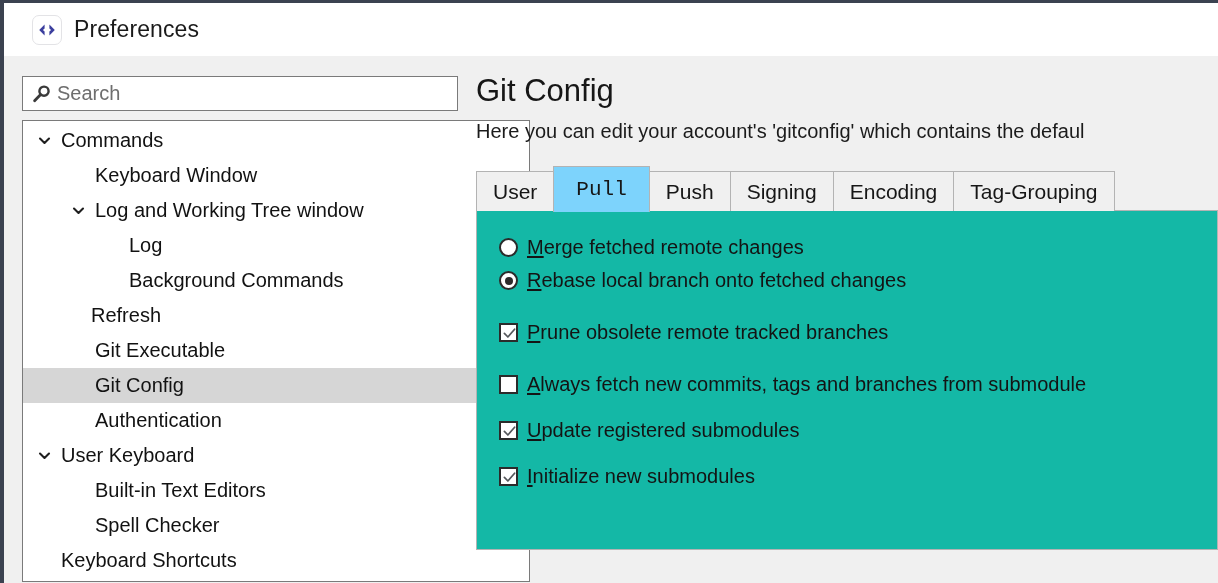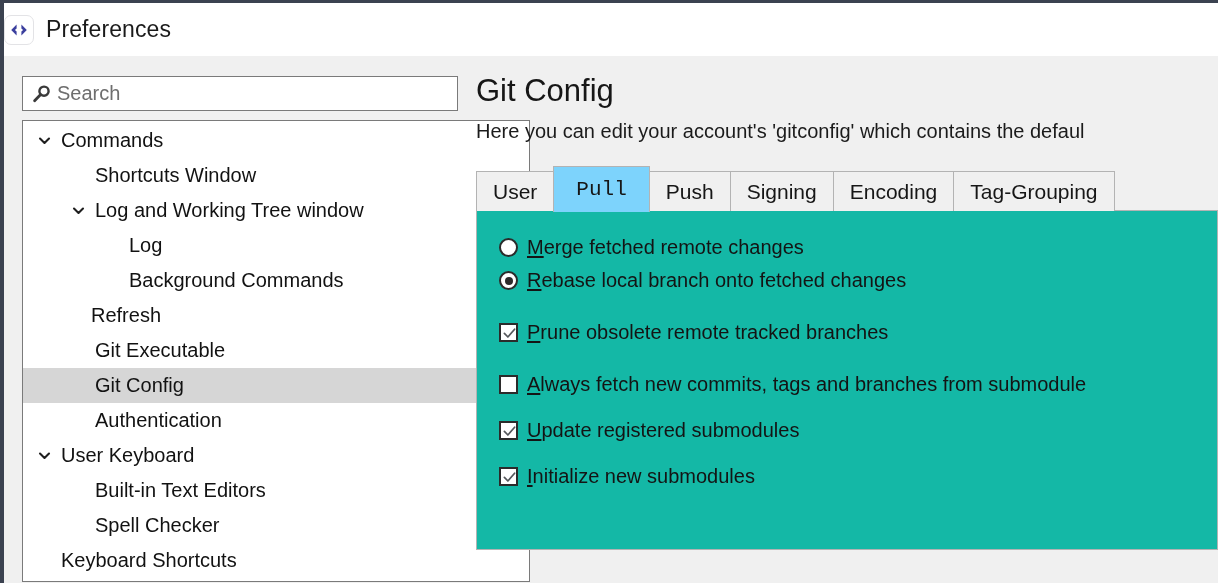--- a/index.html
+++ b/index.html
@@ -26,21 +26,21 @@
   #frame-top   { left: 0; top: 0; width: 1218px; height: 3px; }
 
   
   #titlebar {
     position: absolute;
     left: 4px; top: 3px;
     width: 1214px; height: 53px;
     background: #ffffff;
     display: flex;
     align-items: center;
-    padding-left: 0;
+    padding-left: 28px;
   }
   #app-icon {
     width: 30px; height: 30px;
     border-radius: 7px;
     background: #ffffff;
     border: 1px solid #e3e3e6;
     display: flex; align-items: center; justify-content: center;
     flex: 0 0 auto;
   }
   #app-icon svg { display: block; }
@@ -263,21 +263,21 @@
       <div id="tree">
           <div class="tree-row">
             <span class="tree-chevron" style="left: 13px;">
               <svg width="15" height="15" viewBox="0 0 15 15">
                 <path d="M3 5.5 L7.5 10 L12 5.5" fill="none" stroke="#1e1e1e" stroke-width="2.1" stroke-linecap="round" stroke-linejoin="round"></path>
               </svg>
             </span>
             <span class="tree-label" style="margin-left: 38px;">Commands</span>
           </div>
           <div class="tree-row">
-            <span class="tree-label" style="margin-left: 72px;">Shortcuts Window</span>
+            <span class="tree-label" style="margin-left: 72px;">Keyboard Window</span>
           </div>
           <div class="tree-row">
             <span class="tree-chevron" style="left: 47px;">
               <svg width="15" height="15" viewBox="0 0 15 15">
                 <path d="M3 5.5 L7.5 10 L12 5.5" fill="none" stroke="#1e1e1e" stroke-width="2.1" stroke-linecap="round" stroke-linejoin="round"></path>
               </svg>
             </span>
             <span class="tree-label" style="margin-left: 72px;">Log and Working Tree window</span>
           </div>
           <div class="tree-row">

